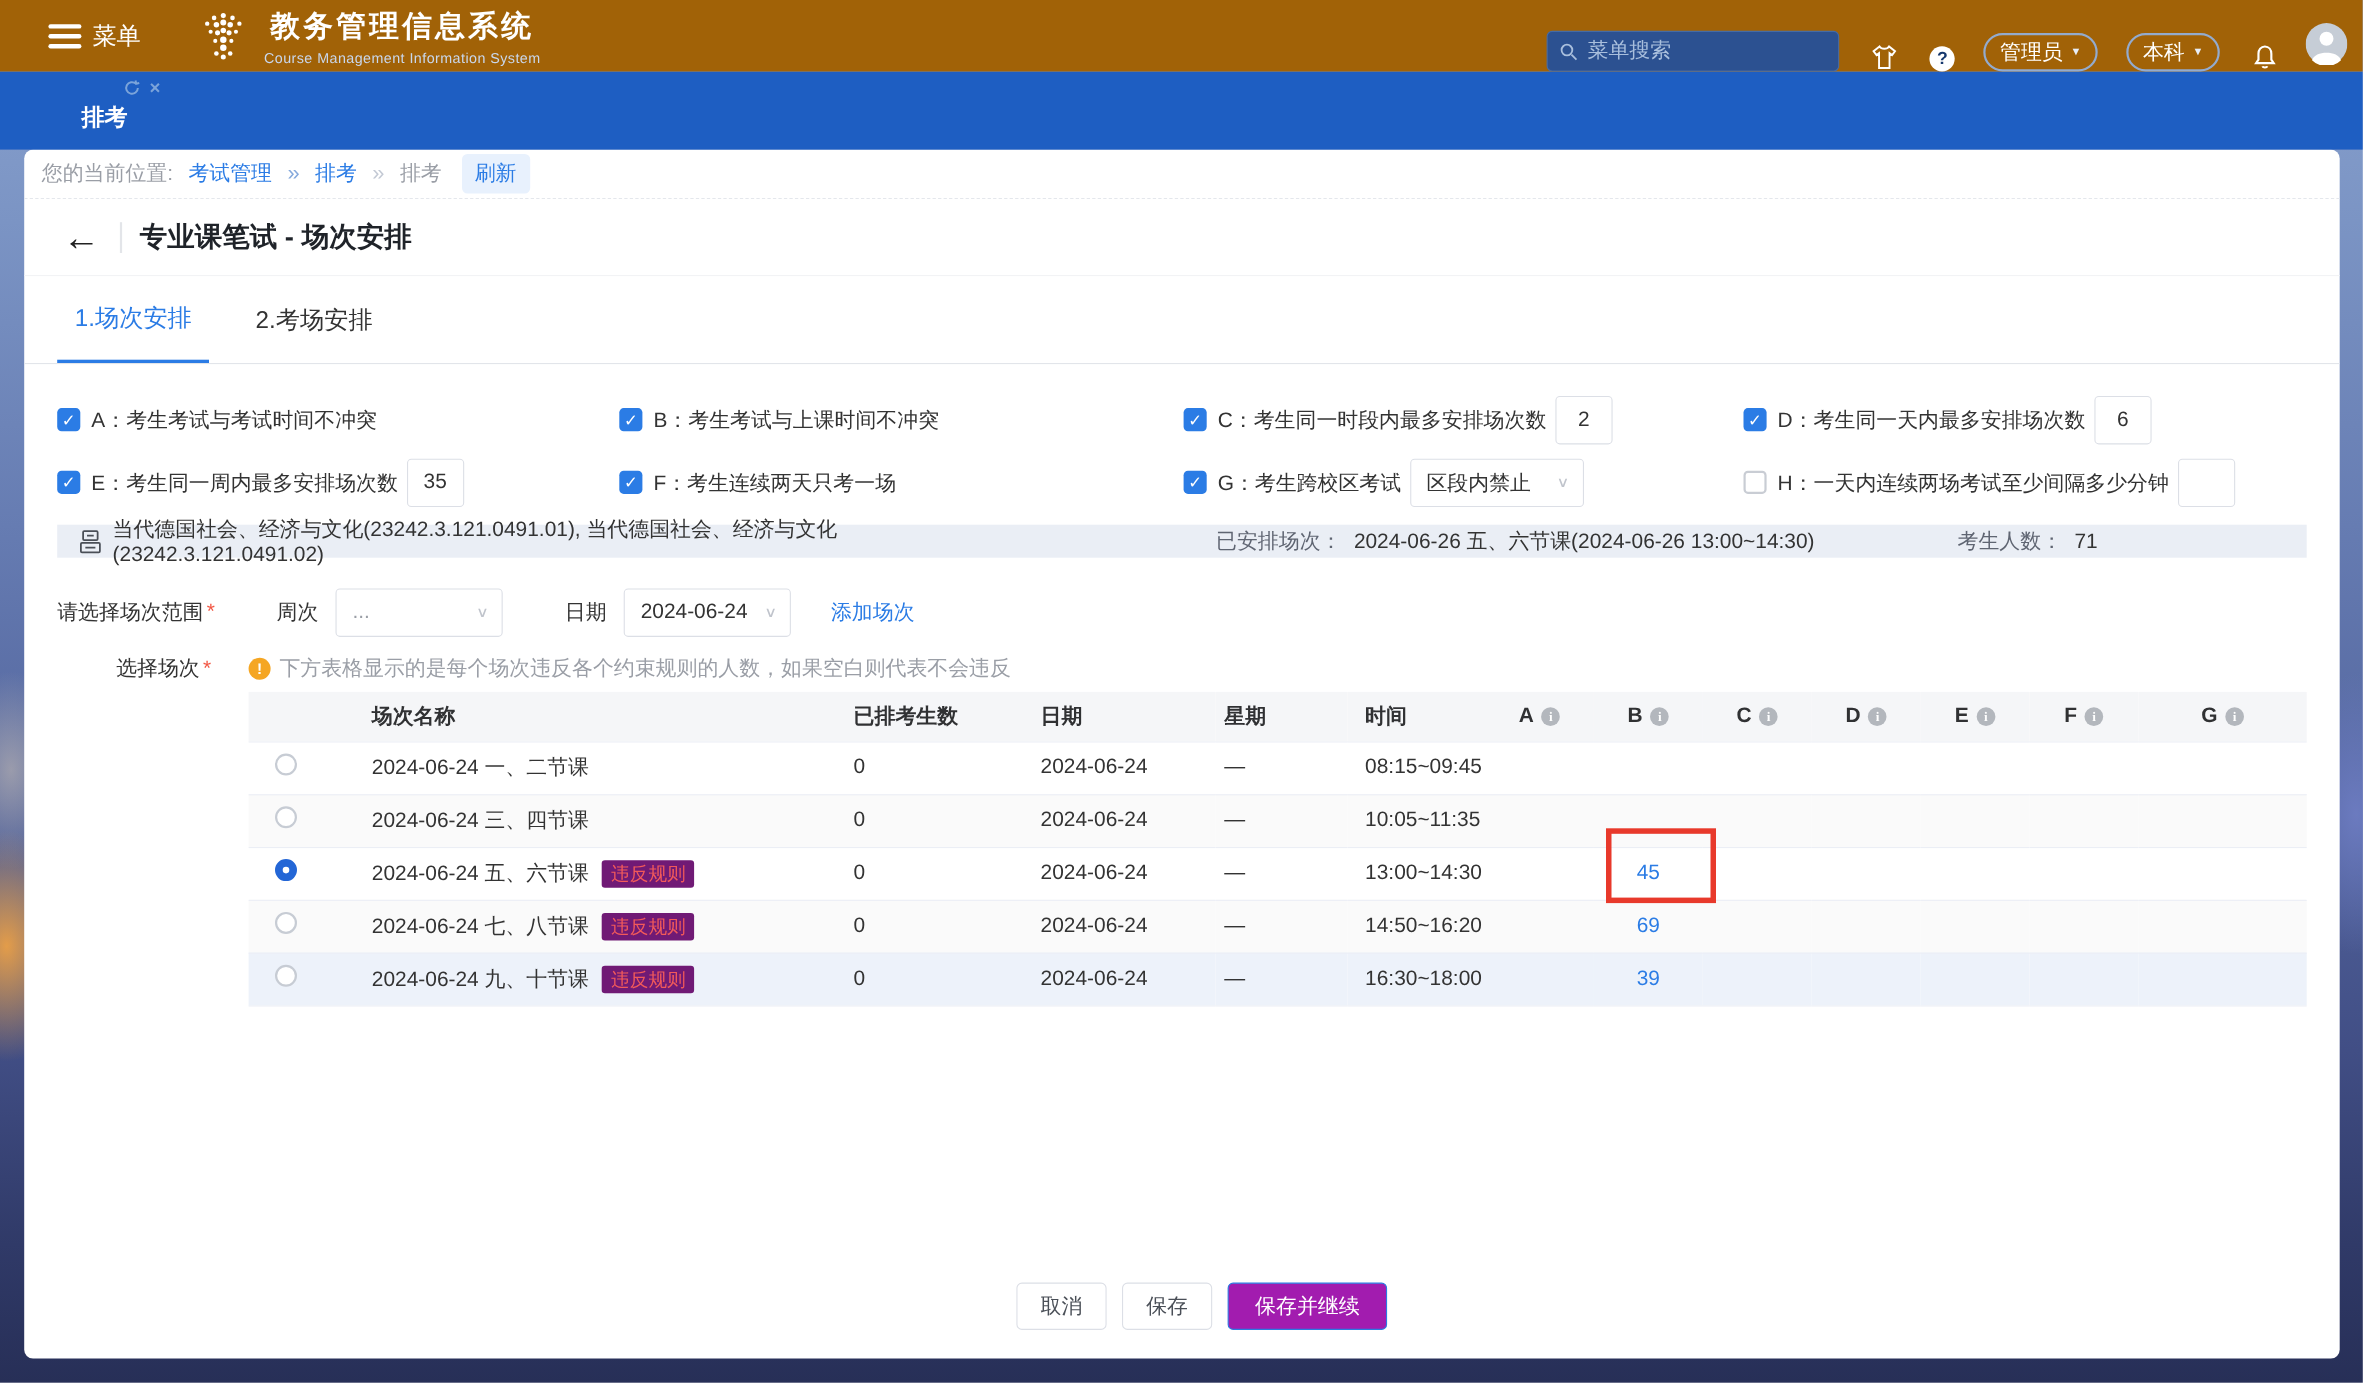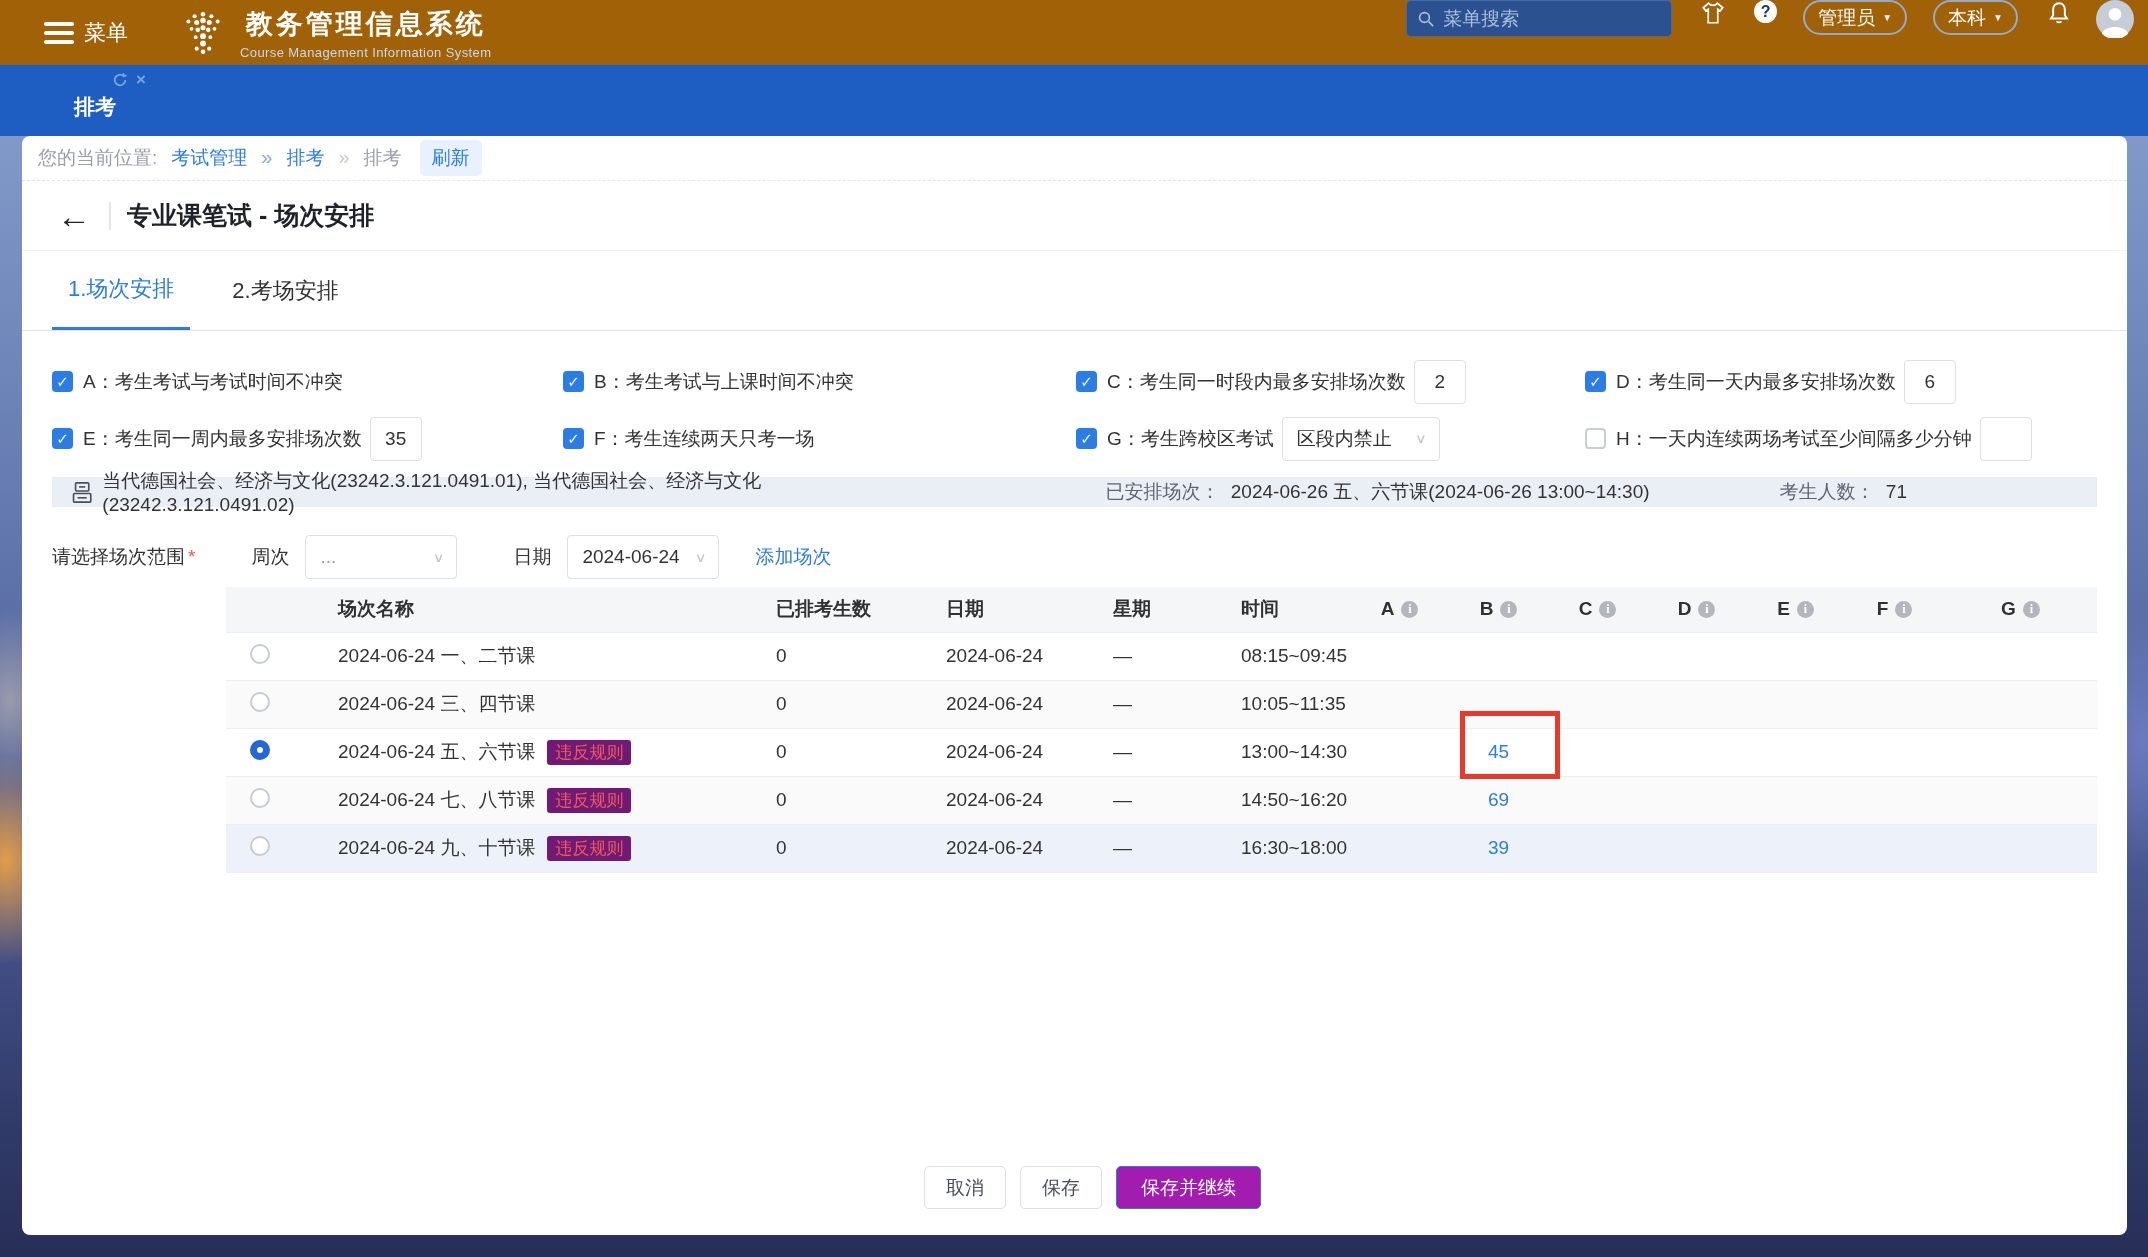--- a/index.html
+++ b/index.html
@@ -18,21 +18,21 @@
   
   .topbar { position:absolute; left:0; top:0; width:2148px; height:65px;
     background:#a16207; display:flex; align-items:center; z-index:5; }
   .burger { width:30px; height:22px; margin-left:44px; display:flex; flex-direction:column; justify-content:space-between; cursor:pointer; }
   .burger i { display:block; height:4px; background:#fff; border-radius:2px; }
   .menu-label { color:#fff; font-size:22px; margin-left:10px; }
   .logo { margin-left:52px; display:flex; align-items:center; }
   .brand { margin-left:14px; }
   .brand .t { color:#fff; font-size:27px; font-weight:bold; letter-spacing:3px;text-align:center; }
   .brand .s { color:#c9d7ec; font-size:13px; margin-top:3px; letter-spacing:.4px; }
-  .top-right { position:absolute; right:0; top:0; height:65px; display:flex; align-items:flex-start; }
+  .top-right { position:absolute; right:0; top:0; height:65px; display:flex; align-items:flex-end; }
   .search-box { width:266px; height:37px; background:#2c5191; border:1px solid #456ba5; border-radius:5px;
     display:flex; align-items:center; padding:0 10px; }
   .search-box input { background:transparent; border:none; outline:none; color:#dbe6f5; font-size:19px; width:210px; margin-left:8px; font-family:inherit; }
   .search-box input::placeholder { color:#a9bfdd; }
   .ticon { margin-left:28px; display:inline-flex; align-items:center; cursor:pointer; }
   .pill { margin-left:26px; height:35px; border:2px solid #93abce; border-radius:18px; color:#fff;
     display:inline-flex; align-items:center; padding:0 13px; cursor:pointer; font-size:19px; }
   .pill .caret { font-size:10px; margin-left:7px; color:#e8eef8; }
   .help-circle { width:23px; height:23px; border-radius:50%; background:#fff; color:#16386e;
     font-weight:bold; font-size:16px; display:inline-flex; align-items:center; justify-content:center; }
@@ -309,20 +309,25 @@
       <span class="chev">∨</span>
     </span>
     <span class="fld-label">日期</span>
     <span class="sel-box">
       <span class="val">2024-06-24</span>
       <span class="chev">∨</span>
     </span>
     <span class="add-link">添加场次</span>
   </div>
 
+  <div class="hint-row">
+    <span class="hint-label-wrap"><span>选择场次</span><span class="red-star">*</span></span>
+    <span class="warn-icon">!</span>
+    <span class="hint-text">下方表格显示的是每个场次违反各个约束规则的人数，如果空白则代表不会违反</span>
+  </div>
 
   <div class="table-wrap">
     <table>
       <colgroup>
         <col style="width:84px">
           <col style="width:450px">
           <col style="width:170px">
           <col style="width:175px">
         <col style="width:120px">
           <col style="width:125px">

